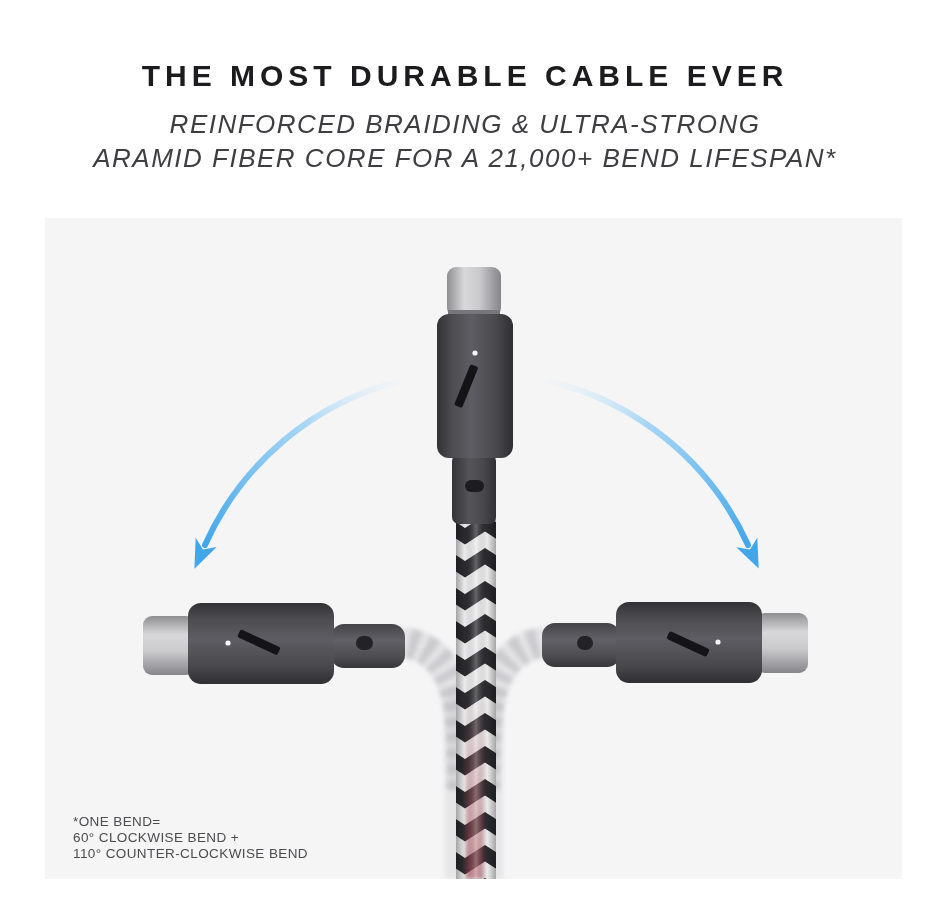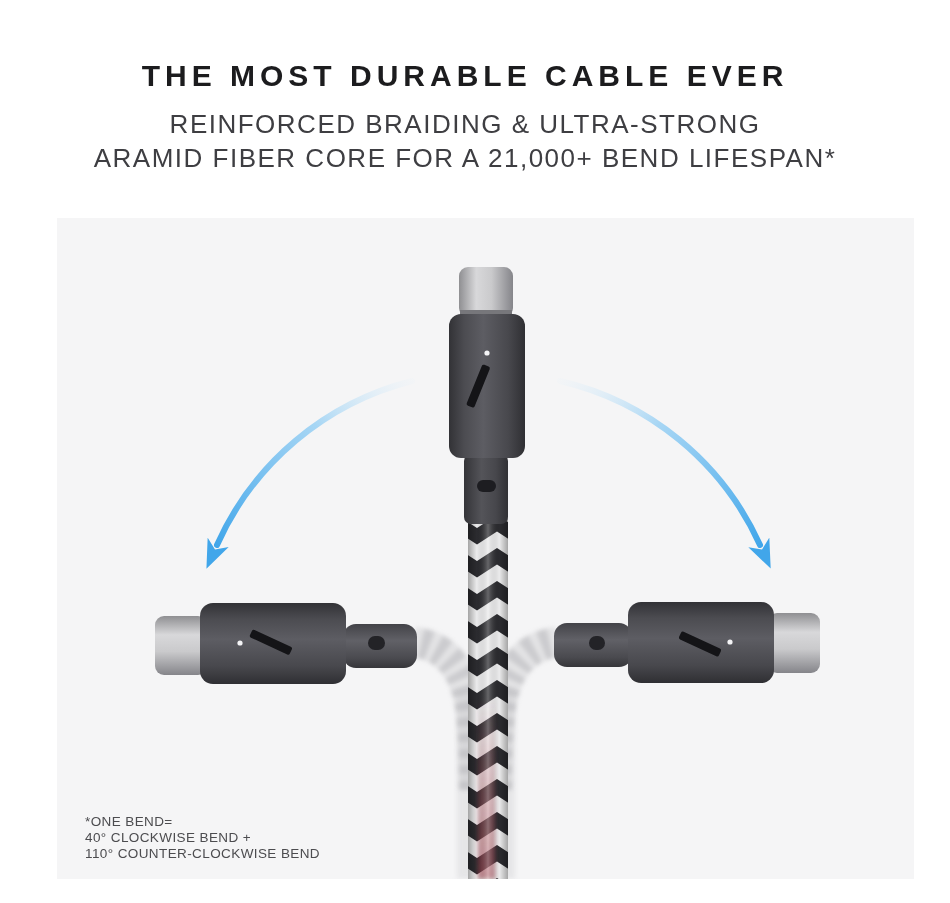--- a/index.html
+++ b/index.html
@@ -19,25 +19,25 @@
     letter-spacing: 5px;
     color: var(--title-color, #1c1c1e);
   }
   .subtitle {
     margin: 15px 0 0 0;
     font-size: 26px; line-height: 34px;
     font-weight: normal;
     letter-spacing: 1.5px;
     color: var(--subtitle-color, #3e3e42);
   }
-  .subtitle span { display: block; }
+  .subtitle span { display: block; font-style: italic; }
   figure.photo {
     margin: 0;
     position: absolute;
-    left: 57px; top: 218px;
+    left: 45px; top: 218px;
     width: 857px; height: 661px;
     background: var(--figure-background, #f5f5f6);
   }
   figure.photo svg { position: absolute; left: 0; top: 0; }
   .footnote {
     position: absolute;
     left: 28px; top: 596px;
     font-size: 13.5px; line-height: 16px;
     letter-spacing: 0.4px;
     color: var(--footnote-color, #4c4c4f);
@@ -177,18 +177,18 @@
         <circle cx="673" cy="424" r="2.6" fill="#f4f4f6"></circle>
         <rect x="621" y="421.75" width="44" height="8.5" rx="2" fill="#141417" transform="rotate(25 643 426)"></rect>
       </g>
 
       <path d="M 355 163 A 292 292 0 0 0 160 327" fill="none" stroke="url(#agl)" stroke-width="6" stroke-linecap="round" marker-end="url(#ah)"></path>
       <path d="M 503 163 A 292 292 0 0 1 703 327" fill="none" stroke="url(#agr)" stroke-width="6" stroke-linecap="round" marker-end="url(#ah)"></path>
     </svg>
 
     <div class="footnote">
       <div>*ONE BEND=</div>
-      <div>40° CLOCKWISE BEND +</div>
+      <div>60° CLOCKWISE BEND +</div>
       <div>110° COUNTER-CLOCKWISE BEND</div>
     </div>
   </figure>
 
 </main>
 
 </body></html>

